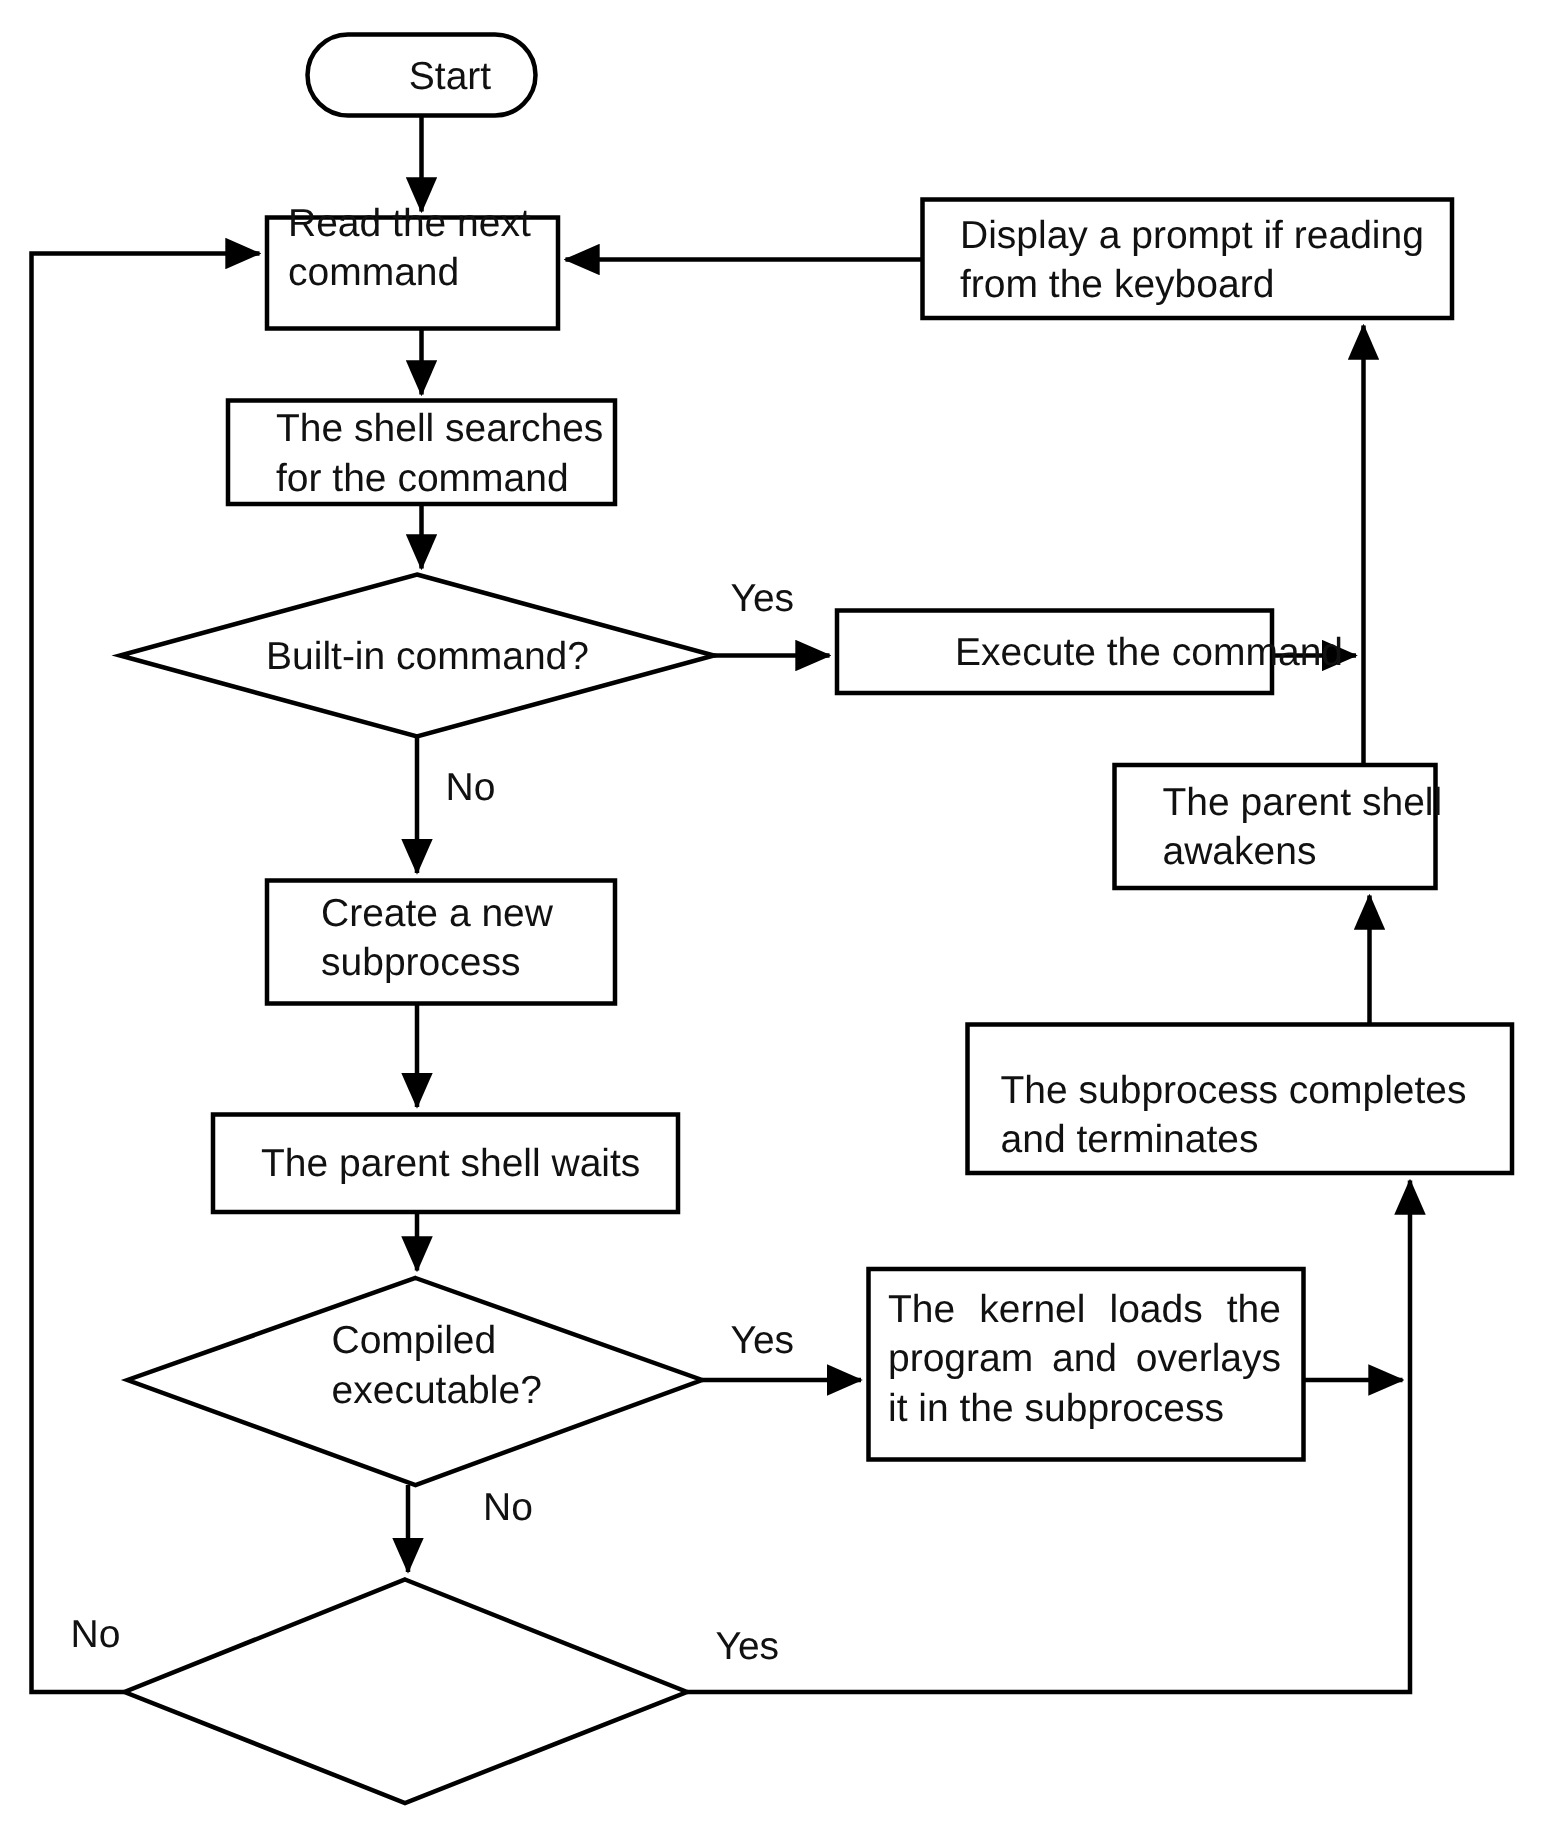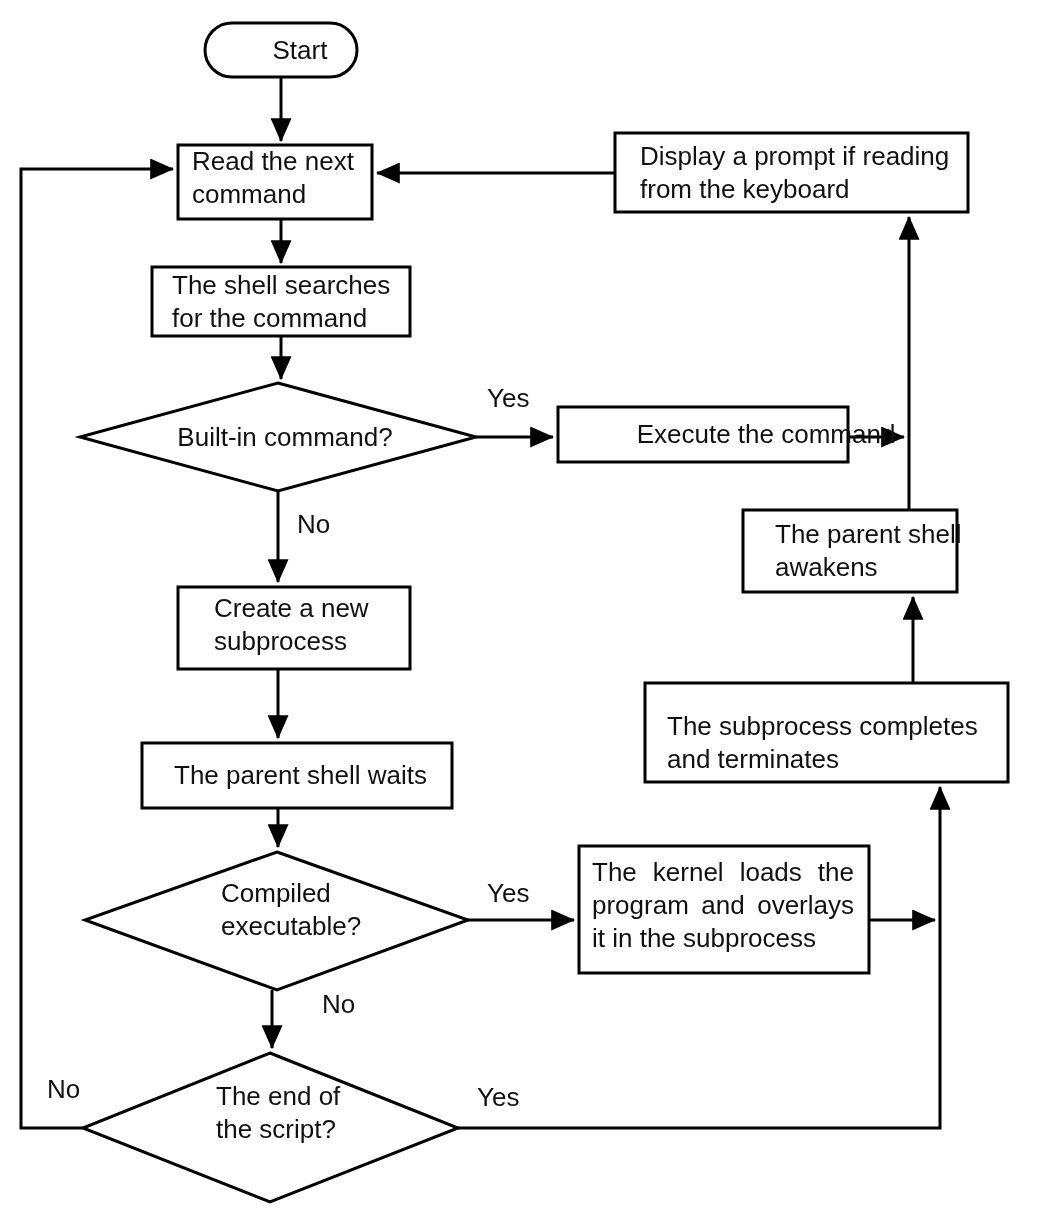--- a/index.html
+++ b/index.html
@@ -19,22 +19,22 @@
     white-space:pre;
     color:#111111;
     box-sizing:border-box;
     z-index:2;
   }
   .boxlbl{display:flex;align-items:center;}
   .ctr{justify-content:center;text-align:center;padding-left:38px;}
 
   
   .n-start     {left:205px;top:23px;  width:152px;height:54px;}
-  .n-read      {left:178px;top:141px; width:194px;height:74px; padding-left:14px;}
-  .n-search    {left:152px;top:267px; width:258px;height:69px; padding-left:20px;}
+  .n-read      {left:178px;top:128px; width:194px;height:74px; padding-left:14px;}
+  .n-search    {left:152px;top:267px; width:258px;height:69px; padding-left:32px;}
   .n-display   {left:615px;top:133px; width:353px;height:79px; padding-left:25px;}
   .n-builtin   {left:68px; top:383px; width:396px;height:108px;text-align:right;}
   .n-execute   {left:558px;top:407px; width:290px;height:55px;margin-left:44px;}
   .n-create    {left:178px;top:584px; width:232px;height:82px; padding-left:36px;}
   .n-awakens   {left:743px;top:510px; width:214px;height:82px; padding-left:32px;}
   .n-subprocess{left:645px;top:693px; width:363px;height:99px; padding-left:22px;}
   .n-waits     {left:142px;top:743px; width:310px;height:65px; padding-left:32px;}
   .n-kernel    {left:592px;top:856px; width:262px; white-space:normal; text-align:justify;}
   .n-compiled  {left:221px;top:877px;}
   .n-end       {left:216px;top:1080px;}
@@ -106,22 +106,20 @@
   <div class="lbl boxlbl n-create">Create a new
 subprocess</div>
   <div class="lbl boxlbl n-awakens">The parent shell
 awakens</div>
   <div class="lbl boxlbl n-subprocess">The subprocess completes
 and terminates</div>
   <div class="lbl boxlbl n-waits">The parent shell waits</div>
   <div class="lbl n-kernel">The kernel loads the program and overlays it in the subprocess</div>
   <div class="lbl n-compiled">Compiled
 executable?</div>
-  <div class="lbl n-end">The end of
-the script?</div>
 
   <div class="lbl e-yes1">Yes</div>
   <div class="lbl e-no1">No</div>
   <div class="lbl e-yes2">Yes</div>
   <div class="lbl e-no2">No</div>
   <div class="lbl e-no3">No</div>
   <div class="lbl e-yes3">Yes</div>
 
 </div>
 

